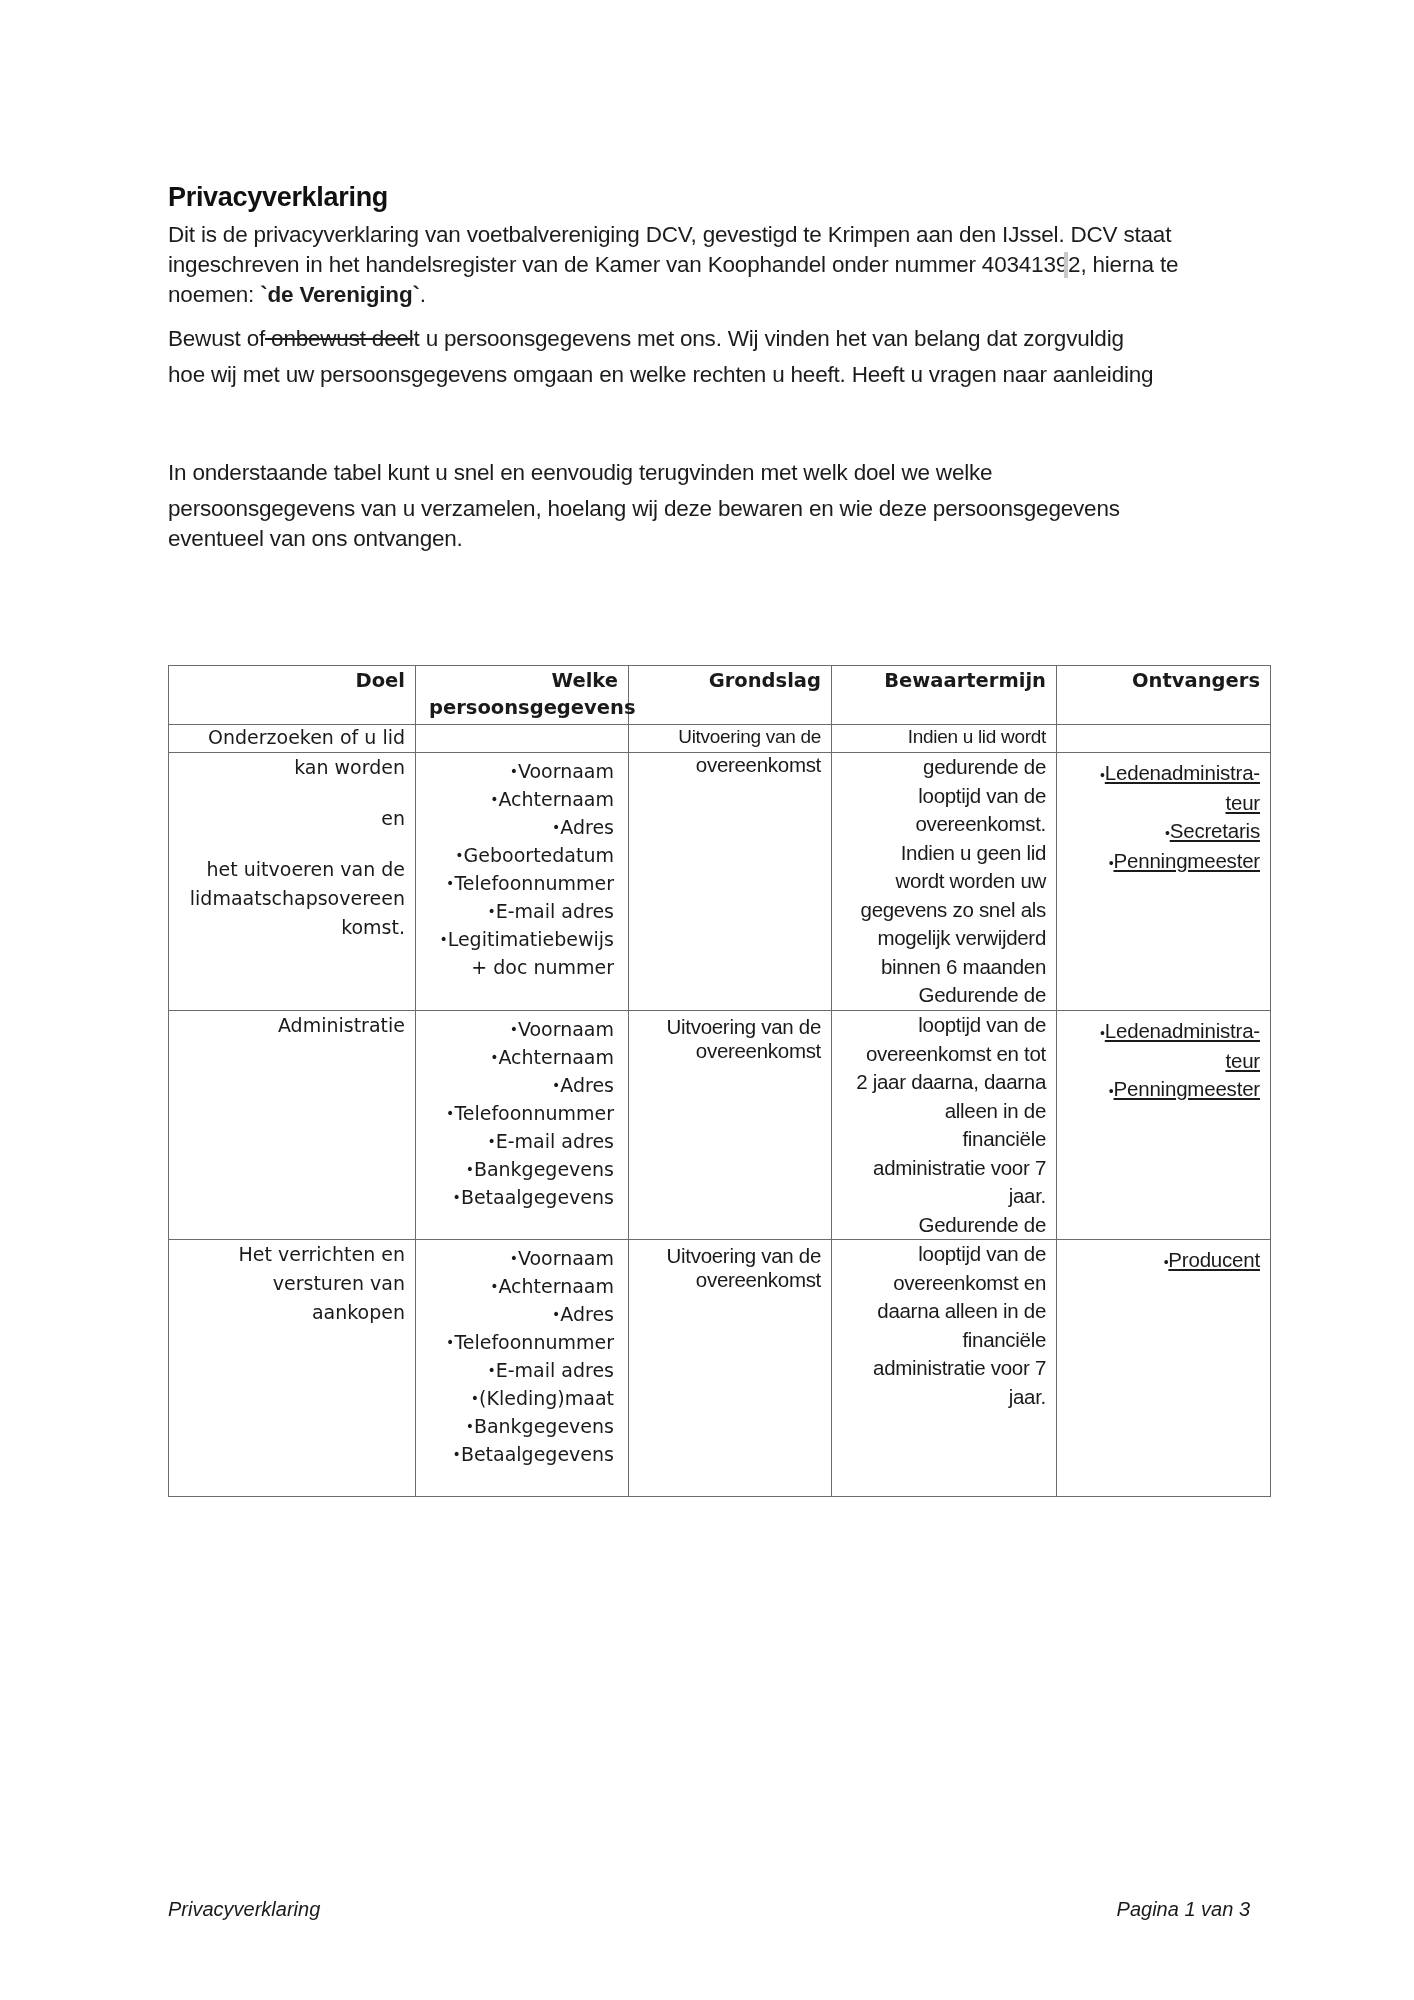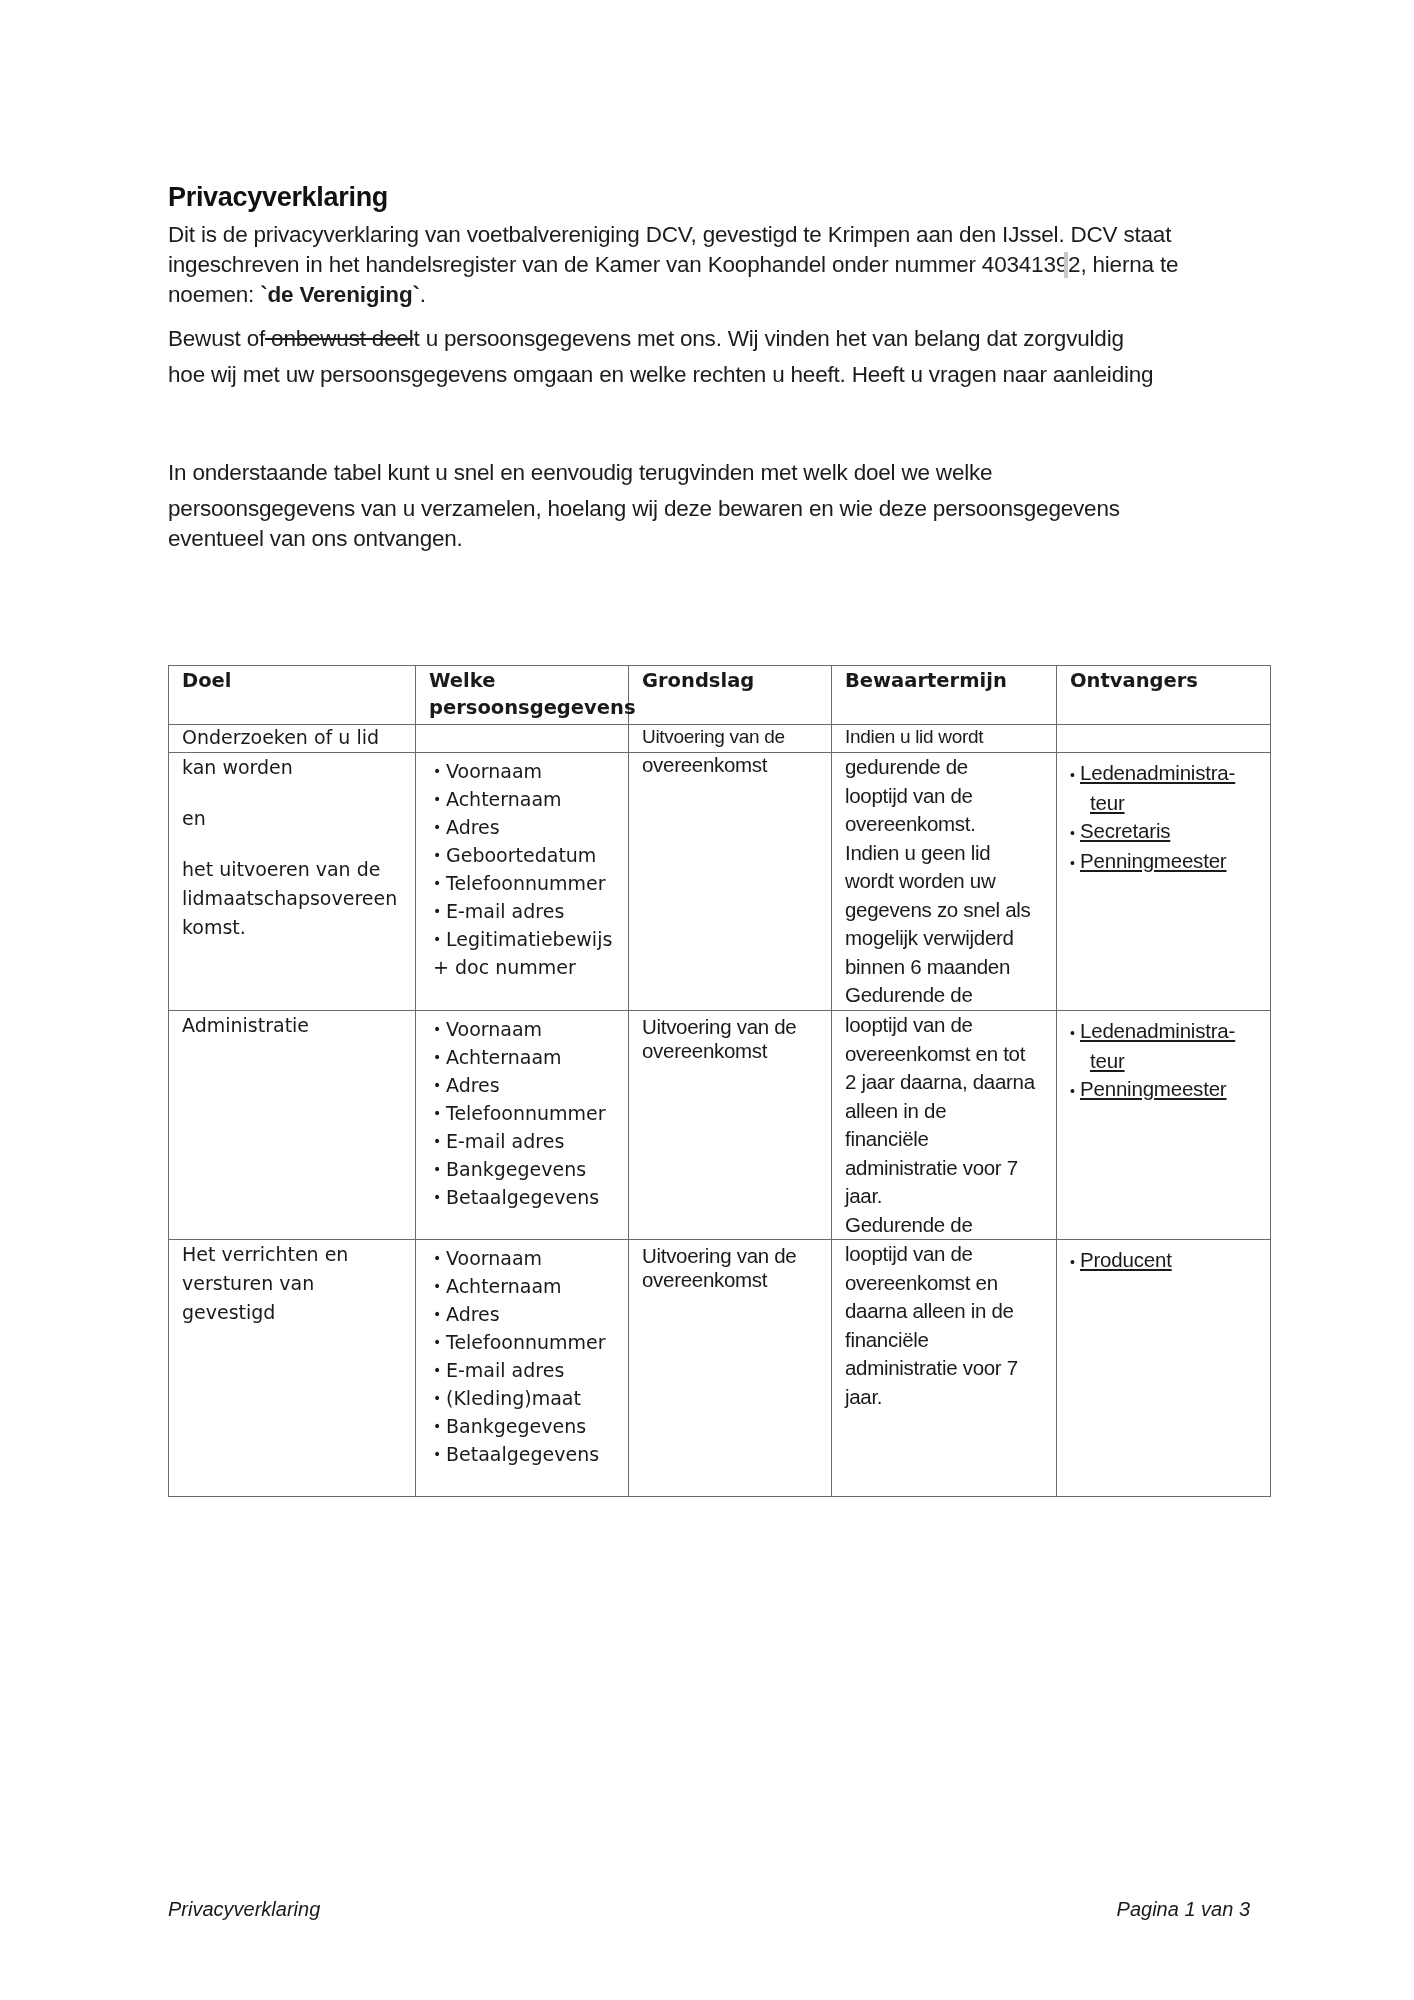--- a/index.html
+++ b/index.html
@@ -33,21 +33,21 @@
     vertical-align: -6px; margin-left: -4px; margin-right: 0px;
   }
 
   table.grid {
     position: absolute; left: 168px; top: 663px; width: 1102px;
     border-collapse: collapse; table-layout: fixed;
     font-family: "DejaVu Sans", sans-serif; font-size: 19px; color: #1a1a1a;
   }
   table.grid td, table.grid th {
     border: 1.5px solid #6b6b6b; vertical-align: top; padding: 0 10px 0 13px;
-    text-align: left; overflow: visible;
+    text-align: right; overflow: visible;
   }
   table.grid th { font-weight: bold; font-size: 19.5px; line-height: 27px; padding-top: 1px; }
   col.c1 { width: 247px; } col.c2 { width: 213px; } col.c3 { width: 203px; }
   col.c4 { width: 225px; } col.c5 { width: 214px; }
   tr.head { height: 59px; }
   tr.sub { height: 28px; }
   tr.sub td { line-height: 24px; font-size: 19px; }
   tr.r1 { height: 258px; }
   tr.r2 { height: 228px; }
   tr.r3 { height: 257px; }
@@ -196,21 +196,21 @@
             <ul class="rec">
               <li><span class="dot">•</span><span>Ledenadministra-</span><span class="cont">teur</span></li>
               <li><span class="dot">•</span><span>Penningmeester</span></li>
             </ul>
           </td>
     </tr>
     <tr class="r3">
       <td class="doel cell-lines">
             <span class="ln">Het verrichten en</span>
             <span class="ln">versturen van</span>
-            <span class="ln">gevestigd</span>
+            <span class="ln">aankopen</span>
           </td>
       <td>
             <ul class="bul">
               <li><span class="dot">•</span><span>Voornaam</span></li>
               <li><span class="dot">•</span><span>Achternaam</span></li>
               <li><span class="dot">•</span><span>Adres</span></li>
               <li><span class="dot">•</span><span>Telefoonnummer</span></li>
               <li><span class="dot">•</span><span>E-mail adres</span></li>
               <li><span class="dot">•</span><span>(Kleding)maat</span></li>
               <li><span class="dot">•</span><span>Bankgegevens</span></li>

